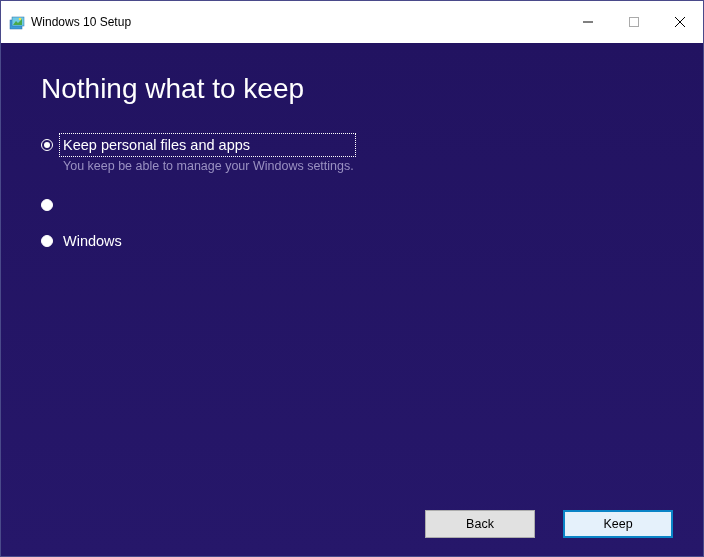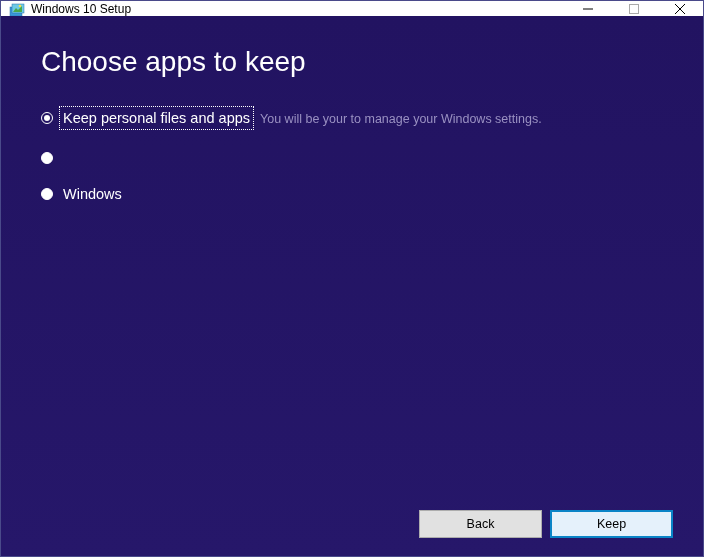--- a/index.html
+++ b/index.html
@@ -14,21 +14,21 @@
   }
   .window {
     width: 704px;
     height: 557px;
     border: 1px solid #4a4a8a;
     display: flex;
     flex-direction: column;
     background: #fff;
   }
   .titlebar {
-    height: 15px;
+    height: 42px;
     background: #fff;
     display: flex;
     align-items: center;
     padding-left: 8px;
     font-size: 12px;
     color: #000;
   }
   .titlebar-icon {
     width: 16px;
     height: 16px;
@@ -86,21 +86,21 @@
     content: "";
     position: absolute;
     top: 2px; left: 2px;
     width: 6px; height: 6px;
     background: #fff;
     border-radius: 50%;
   }
   .radio.filled {
     background: #fff;
   }
-  .option-text { display: flex; flex-direction: row; gap: 8px; }
+  .option-text { display: flex; flex-direction: column; }
   .option-label {
     font-size: 14.5px;
     font-weight: 400;
     color: #fff;
     line-height: 20px;
   }
   .option-label.focused {
     outline: 1px dotted #fff;
     outline-offset: 1px;
     padding: 0 2px;
@@ -113,31 +113,32 @@
     line-height: 18px;
   }
   .button-row {
     position: absolute;
     bottom: 18px;
     right: 30px;
     display: flex;
     gap: 8px;
   }
   .btn {
-    width: 123px;
+    width: 110px;
     height: 28px;
     background: #e1e1e1;
     border: 1px solid #adadad;
     font-size: 12.5px;
     color: #000;
     font-family: inherit;
     display: flex;
     align-items: center;
     justify-content: center;
     cursor: default;
+    margin-left: 20px;
   }
   .btn.primary {
     border: 2px solid #0a84c7;
     background: #e5f1fb;
   }
 </style>
 </head>
 <body>
 
 <div class="window">
@@ -165,27 +166,27 @@
     </div>
     <div class="titlebar-btn">
       <svg width="10" height="10">
         <line x1="0" y1="0" x2="10" y2="10" stroke="#000" stroke-width="1"></line>
         <line x1="10" y1="0" x2="0" y2="10" stroke="#000" stroke-width="1"></line>
       </svg>
     </div>
   </div>
 
   <div class="content">
-    <h1 class="heading">Choose apps to keep</h1>
+    <h1 class="heading">Nothing what to keep</h1>
 
     <div class="option">
       <span class="radio checked"></span>
       <div class="option-text">
         <span class="option-label focused">Keep personal files and apps</span>
-        <span class="option-desc">You will be your to manage your Windows settings.</span>
+        <span class="option-desc">You keep be able to manage your Windows settings.</span>
       </div>
     </div>
 
     <div class="option">
       <span class="radio filled"></span>
     </div>
 
     <div class="option">
       <span class="radio filled"></span>
       <div class="option-text">

